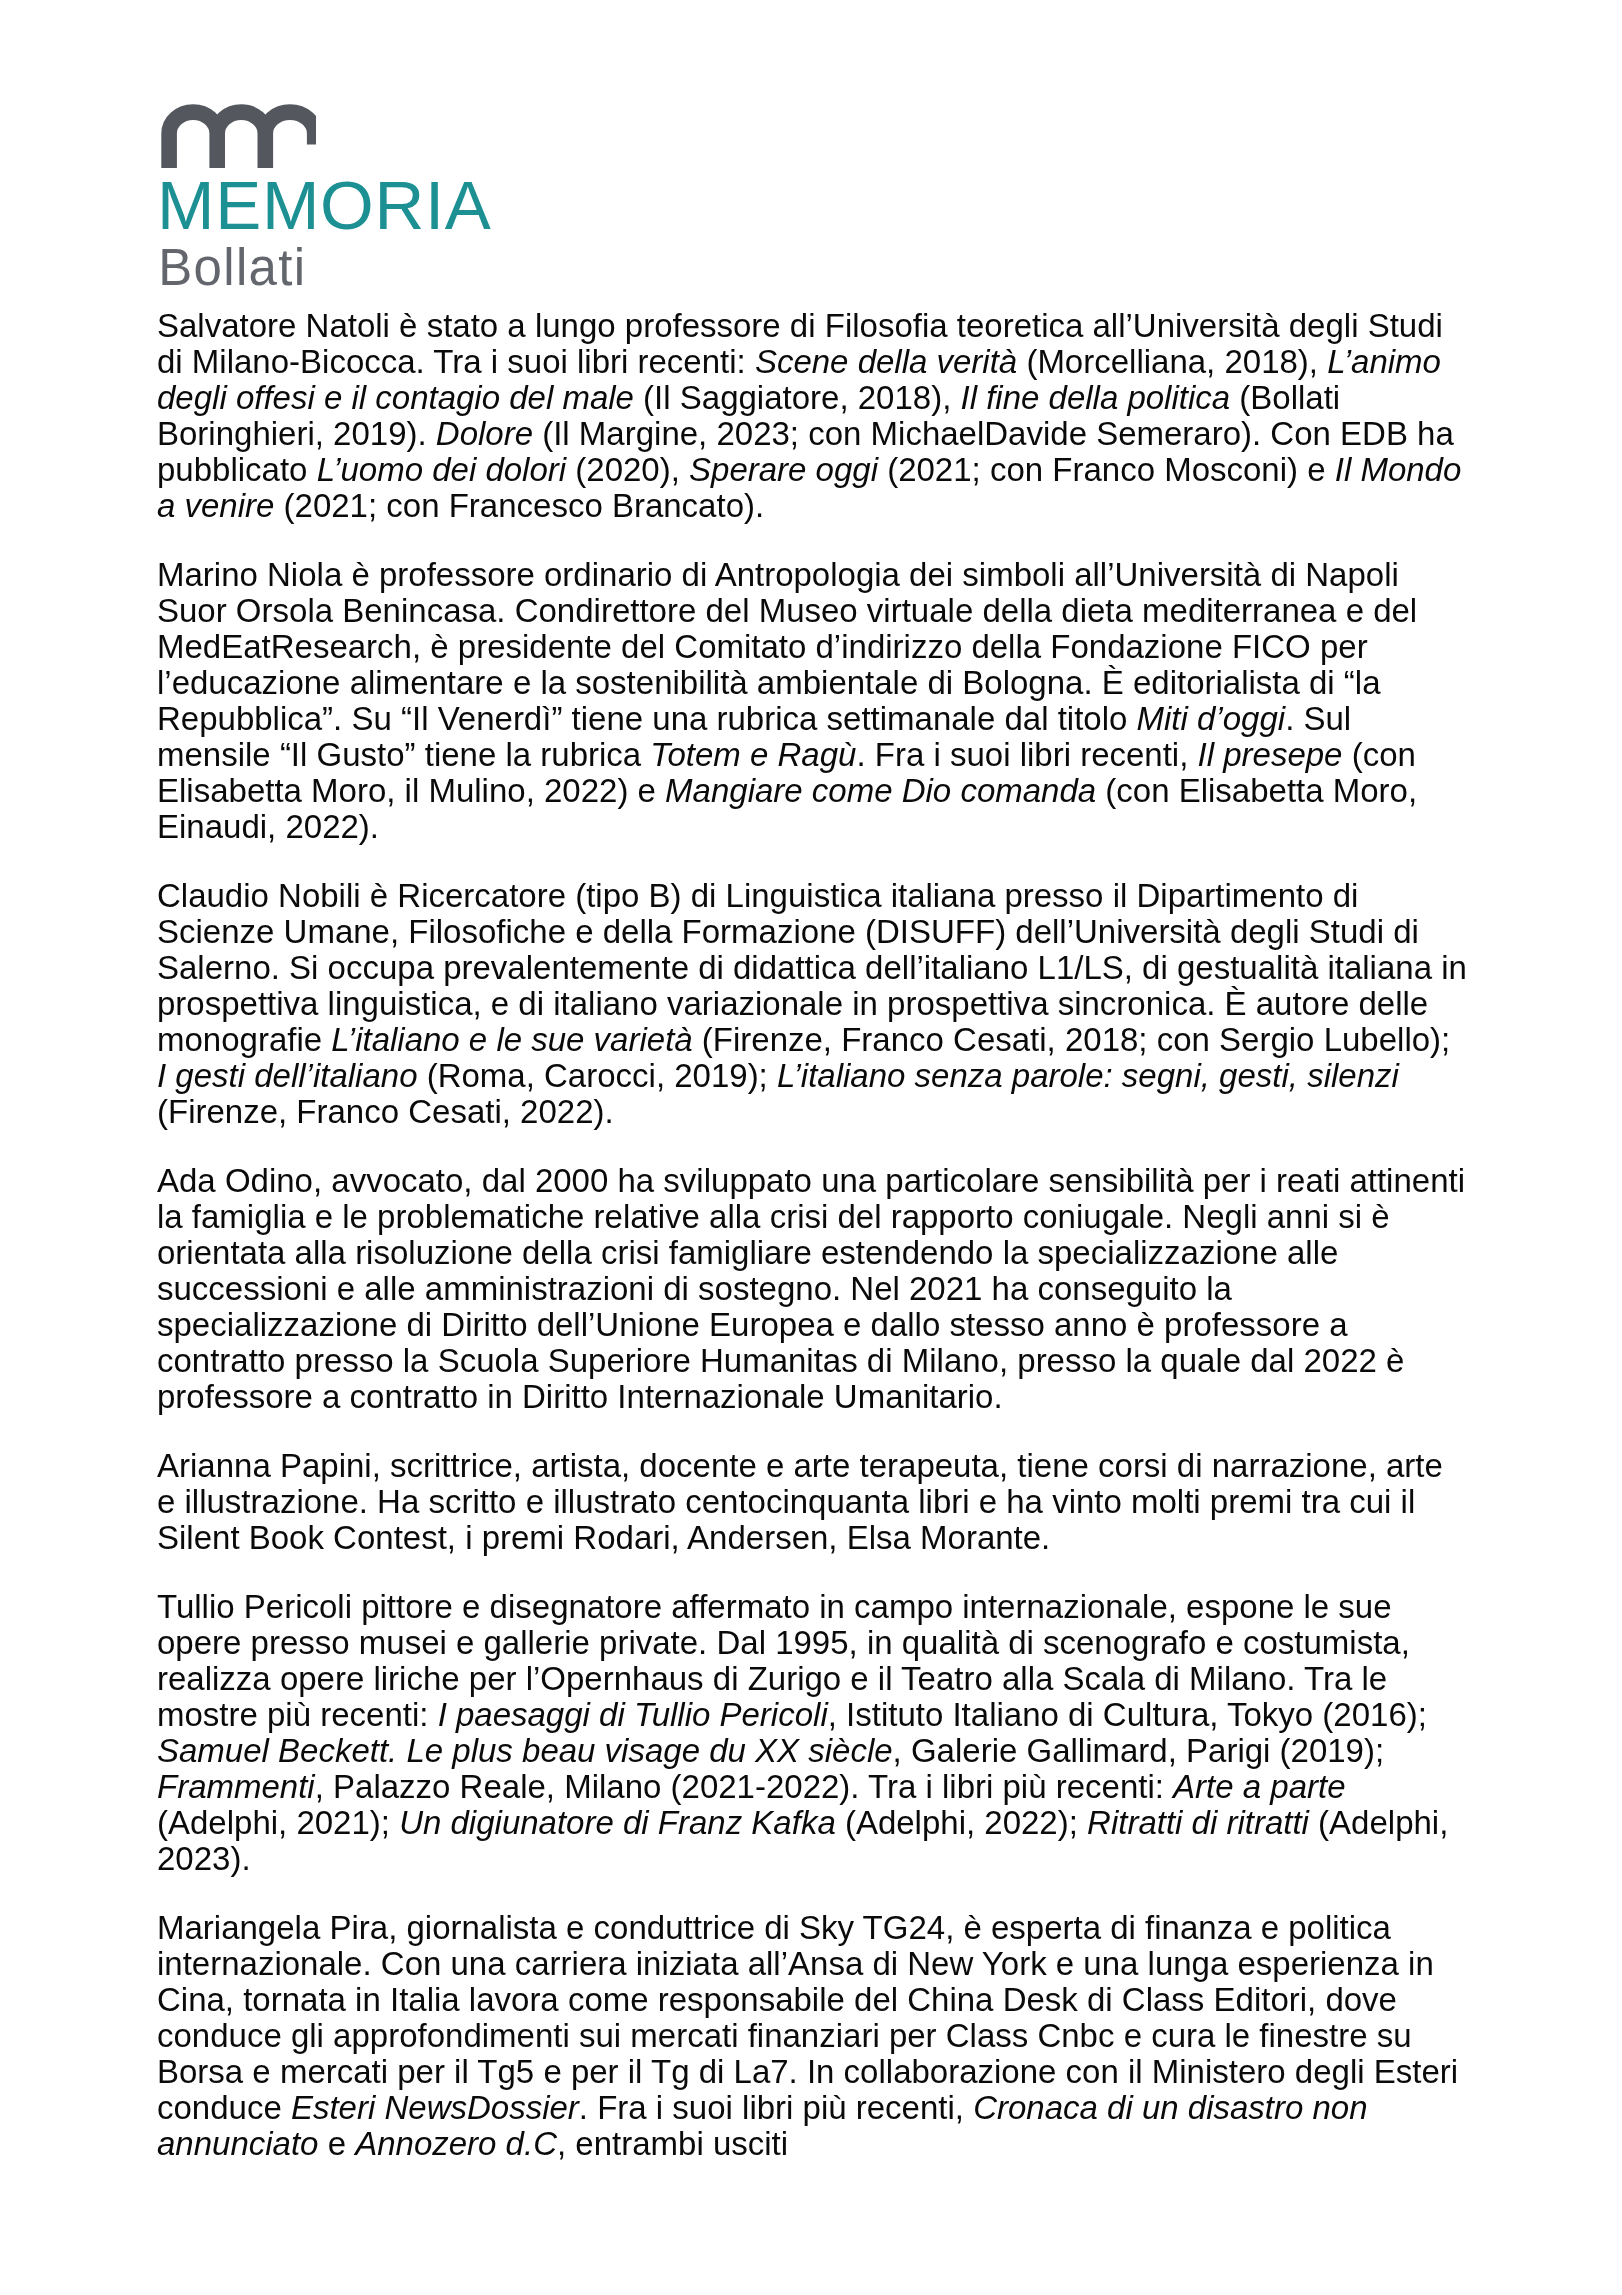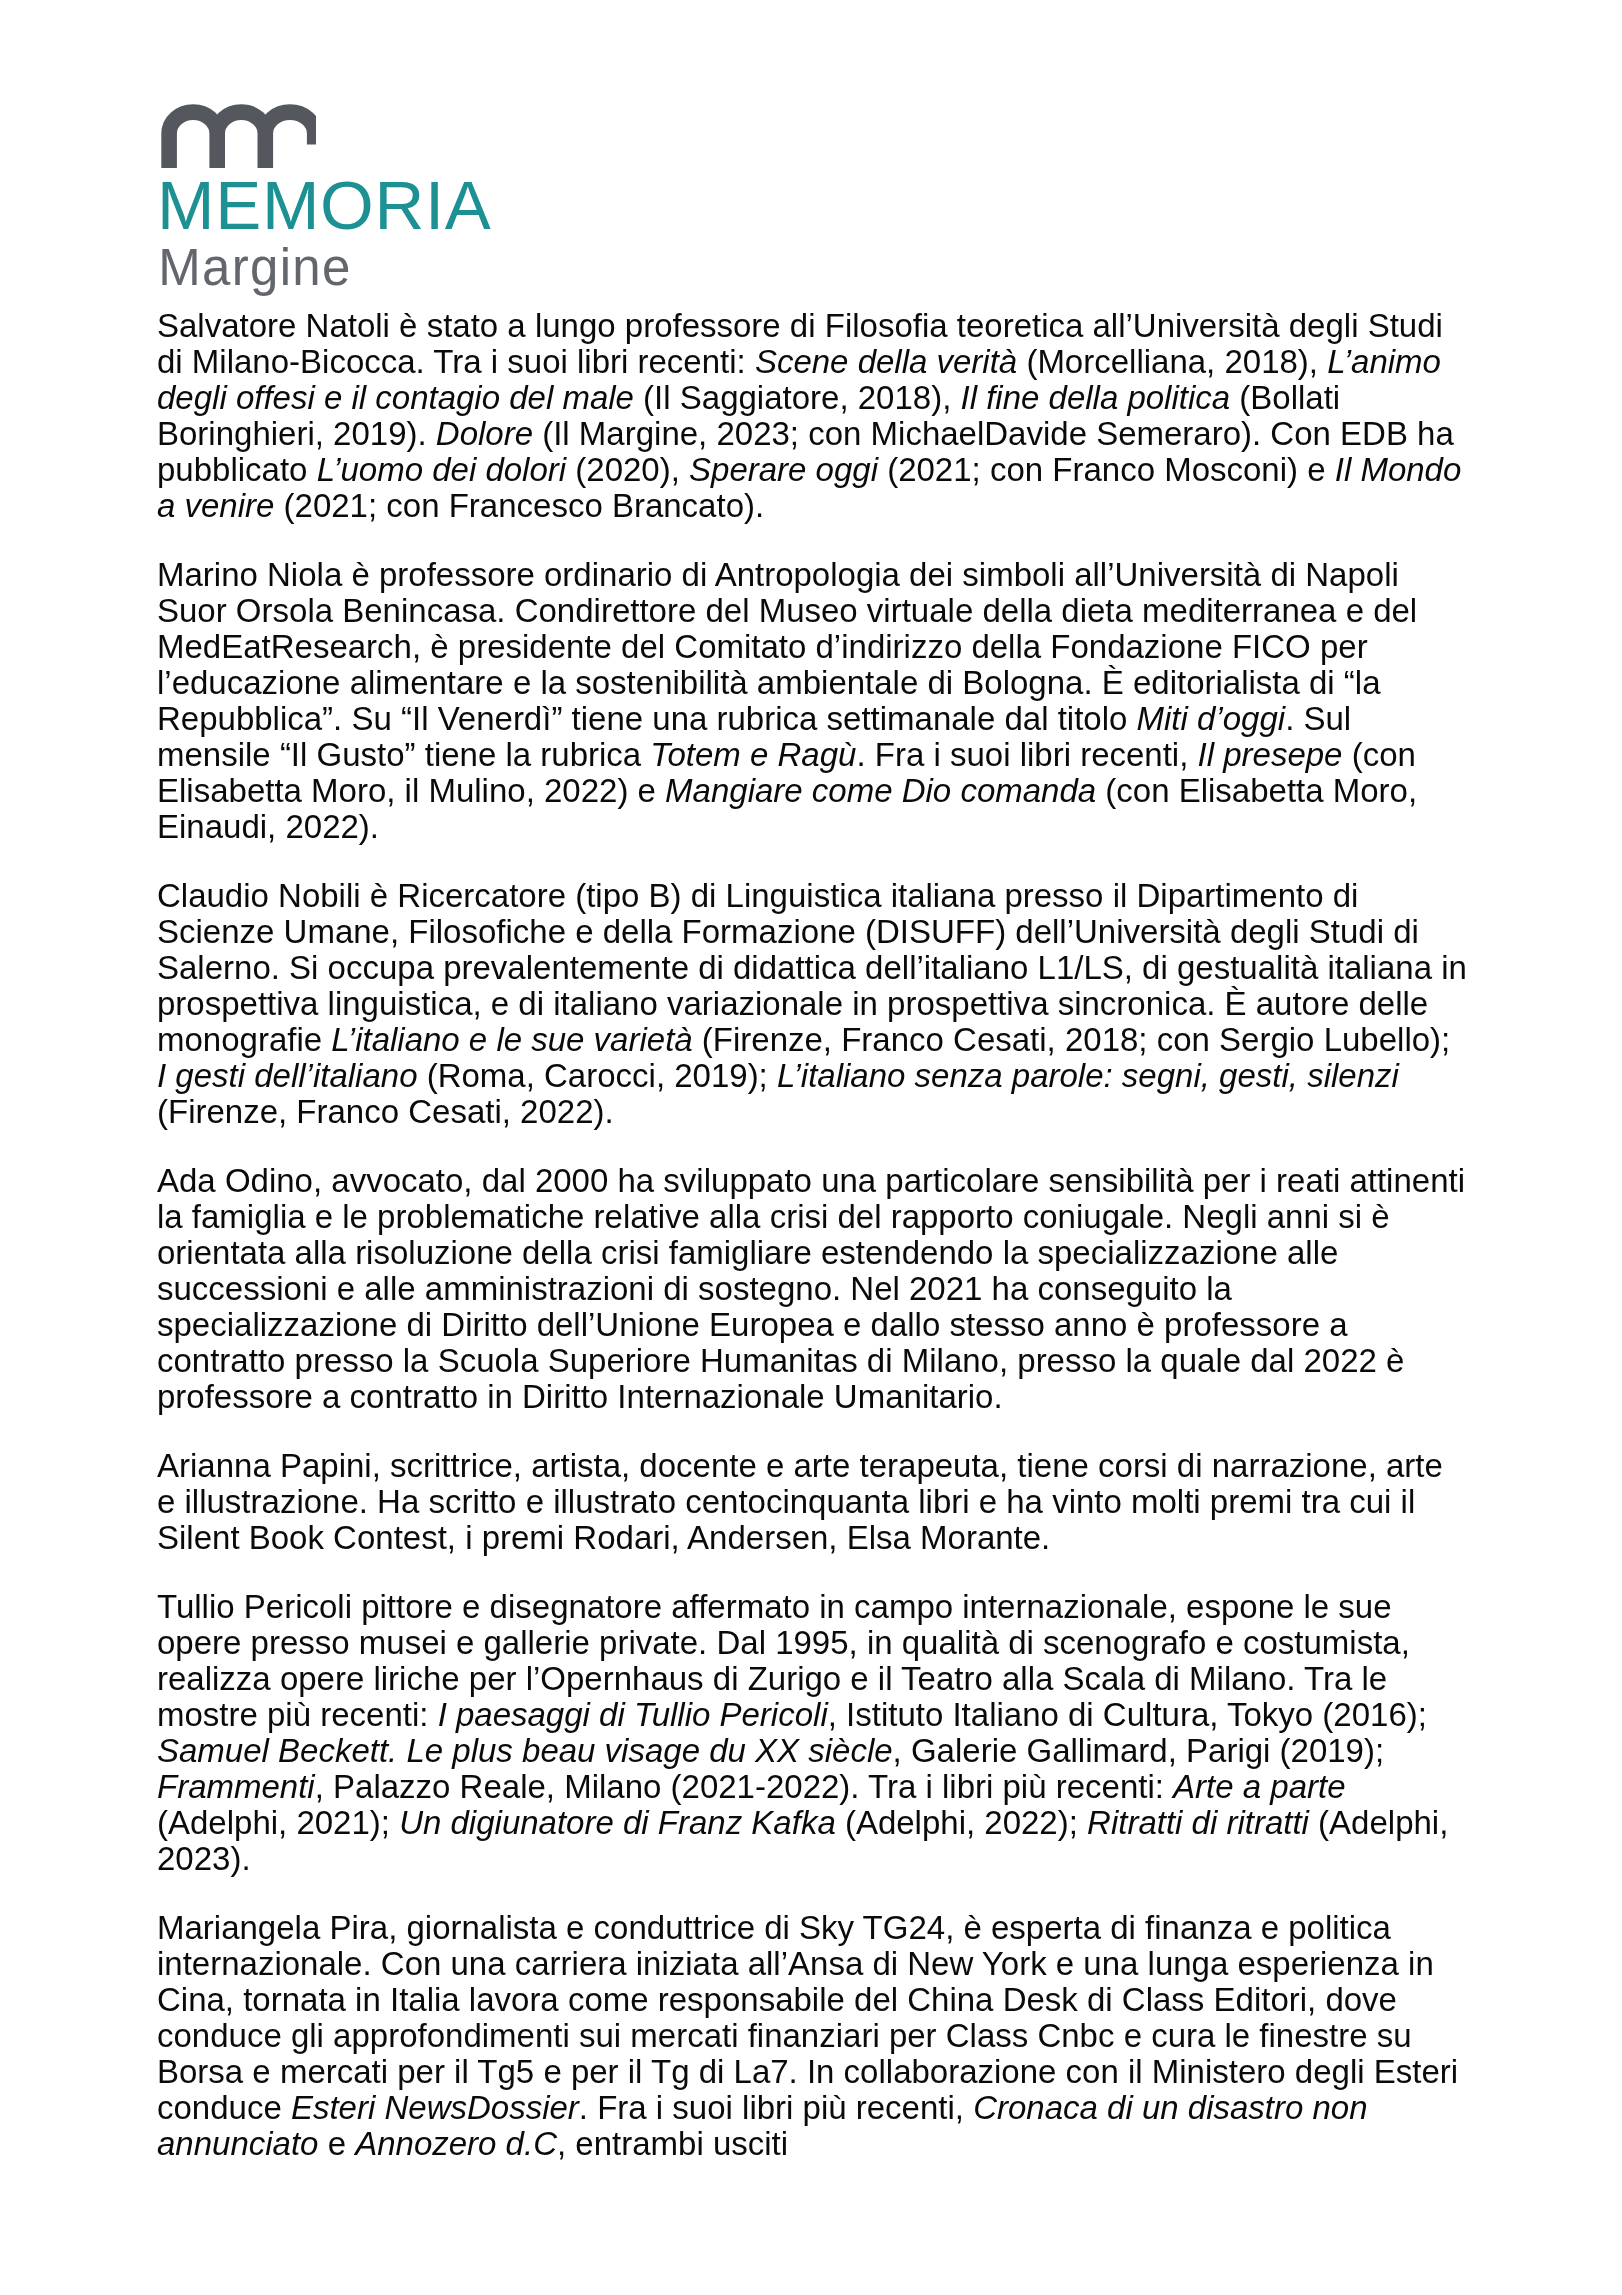--- a/index.html
+++ b/index.html
@@ -58,21 +58,21 @@
 </head>
 <body>
 
 <div class="page">
 
   <header class="logo">
     <svg class="monogram" viewBox="0 0 240 100" aria-hidden="true">
       <path d="M14,100 V47 A37,33 0 0 1 88,47 V100 M88,47 A37,33 0 0 1 162,47 V100 M162,47 A38,33 0 0 1 238,47 V64"></path>
     </svg>
     <div class="logo-title">MEMORIA</div>
-    <div class="logo-subtitle">Margine</div>
+    <div class="logo-subtitle">Bollati</div>
   </header>
 
   <main class="body-text">
       <p><span class="b">Salvatore Natoli</span><span> è stato a lungo professore di Filosofia teoretica all’Università degli Studi di Milano-Bicocca. Tra i suoi libri recenti: </span><span class="i">Scene della verità</span><span> (Morcelliana, 2018), </span><span class="i">L’animo degli offesi e il contagio del male</span><span> (Il Saggiatore, 2018), </span><span class="i">Il fine della politica</span><span> (Bollati Boringhieri, 2019). </span><span class="i">Dolore</span><span> (Il Margine, 2023; con MichaelDavide Semeraro). Con EDB ha pubblicato </span><span class="i">L’uomo dei dolori</span><span> (2020), </span><span class="i">Sperare oggi</span><span> (2021; con Franco Mosconi) e </span><span class="i">Il Mondo a venire</span><span> (2021; con Francesco Brancato).</span></p>
       <p><span class="b">Marino Niola</span><span> è professore ordinario di Antropologia dei simboli all’Università di Napoli Suor Orsola Benincasa. Condirettore del Museo virtuale della dieta mediterranea e del MedEatResearch, è presidente del Comitato d’indirizzo della Fondazione FICO per l’educazione alimentare e la sostenibilità ambientale di Bologna. È editorialista di “la Repubblica”. Su “Il Venerdì” tiene una rubrica settimanale dal titolo </span><span class="i">Miti d’oggi</span><span>. Sul mensile “Il Gusto” tiene la rubrica </span><span class="i">Totem e Ragù</span><span>. Fra i suoi libri recenti, </span><span class="i">Il presepe</span><span> (con Elisabetta Moro, il Mulino, 2022) e </span><span class="i">Mangiare come Dio comanda</span><span> (con Elisabetta Moro, Einaudi, 2022).</span></p>
       <p><span class="b">Claudio Nobili</span><span> è Ricercatore (tipo B) di Linguistica italiana presso il Dipartimento di Scienze Umane, Filosofiche e della Formazione (DISUFF) dell’Università degli Studi di Salerno. Si occupa prevalentemente di didattica dell’italiano L1/LS, di gestualità italiana in prospettiva linguistica, e di italiano variazionale in prospettiva sincronica. È autore delle monografie </span><span class="i">L’italiano e le sue varietà</span><span> (Firenze, Franco Cesati, 2018; con Sergio Lubello); </span><span class="i">I gesti dell’italiano</span><span> (Roma, Carocci, 2019); </span><span class="i">L’italiano senza parole: segni, gesti, silenzi</span><span> (Firenze, Franco Cesati, 2022).</span></p>
       <p><span class="b">Ada Odino</span><span>, avvocato, dal 2000 ha sviluppato una particolare sensibilità per i reati attinenti la famiglia e le problematiche relative alla crisi del rapporto coniugale. Negli anni si è orientata alla risoluzione della crisi famigliare estendendo la specializzazione alle successioni e alle amministrazioni di sostegno. Nel 2021 ha conseguito la specializzazione di Diritto dell’Unione Europea e dallo stesso anno è professore a contratto presso la Scuola Superiore Humanitas di Milano, presso la quale dal 2022 è professore a contratto in Diritto Internazionale Umanitario.</span></p>
       <p><span class="b">Arianna Papini</span><span>, scrittrice, artista, docente e arte terapeuta, tiene corsi di narrazione, arte e illustrazione. Ha scritto e illustrato centocinquanta libri e ha vinto molti premi tra cui il Silent Book Contest, i premi Rodari, Andersen, Elsa Morante.</span></p>
       <p><span class="b">Tullio Pericoli</span><span> pittore e disegnatore affermato in campo internazionale, espone le sue opere presso musei e gallerie private. Dal 1995, in qualità di scenografo e costumista, realizza opere liriche per l’Opernhaus di Zurigo e il Teatro alla Scala di Milano. Tra le mostre più recenti: </span><span class="i">I paesaggi di Tullio Pericoli</span><span>, Istituto Italiano di Cultura, Tokyo (2016); </span><span class="i">Samuel Beckett. Le plus beau visage du XX siècle</span><span>, Galerie Gallimard, Parigi (2019); </span><span class="i">Frammenti</span><span>, Palazzo Reale, Milano (2021-2022). Tra i libri più recenti: </span><span class="i">Arte a parte</span><span> (Adelphi, 2021); </span><span class="i">Un digiunatore di Franz Kafka</span><span> (Adelphi, 2022); </span><span class="i">Ritratti di ritratti</span><span> (Adelphi, 2023).</span></p>
       <p><span class="b">Mariangela Pira</span><span>, giornalista e conduttrice di Sky TG24, è esperta di finanza e politica internazionale. Con una carriera iniziata all’Ansa di New York e una lunga esperienza in Cina, tornata in Italia lavora come responsabile del China Desk di Class Editori, dove conduce gli approfondimenti sui mercati finanziari per Class Cnbc e cura le finestre su Borsa e mercati per il Tg5 e per il Tg di La7. In collaborazione con il Ministero degli Esteri conduce </span><span class="i">Esteri NewsDossier</span><span>. Fra i suoi libri più recenti, </span><span class="i">Cronaca di un disastro non annunciato</span><span> e </span><span class="i">Annozero d.C</span><span>, entrambi usciti</span></p>

